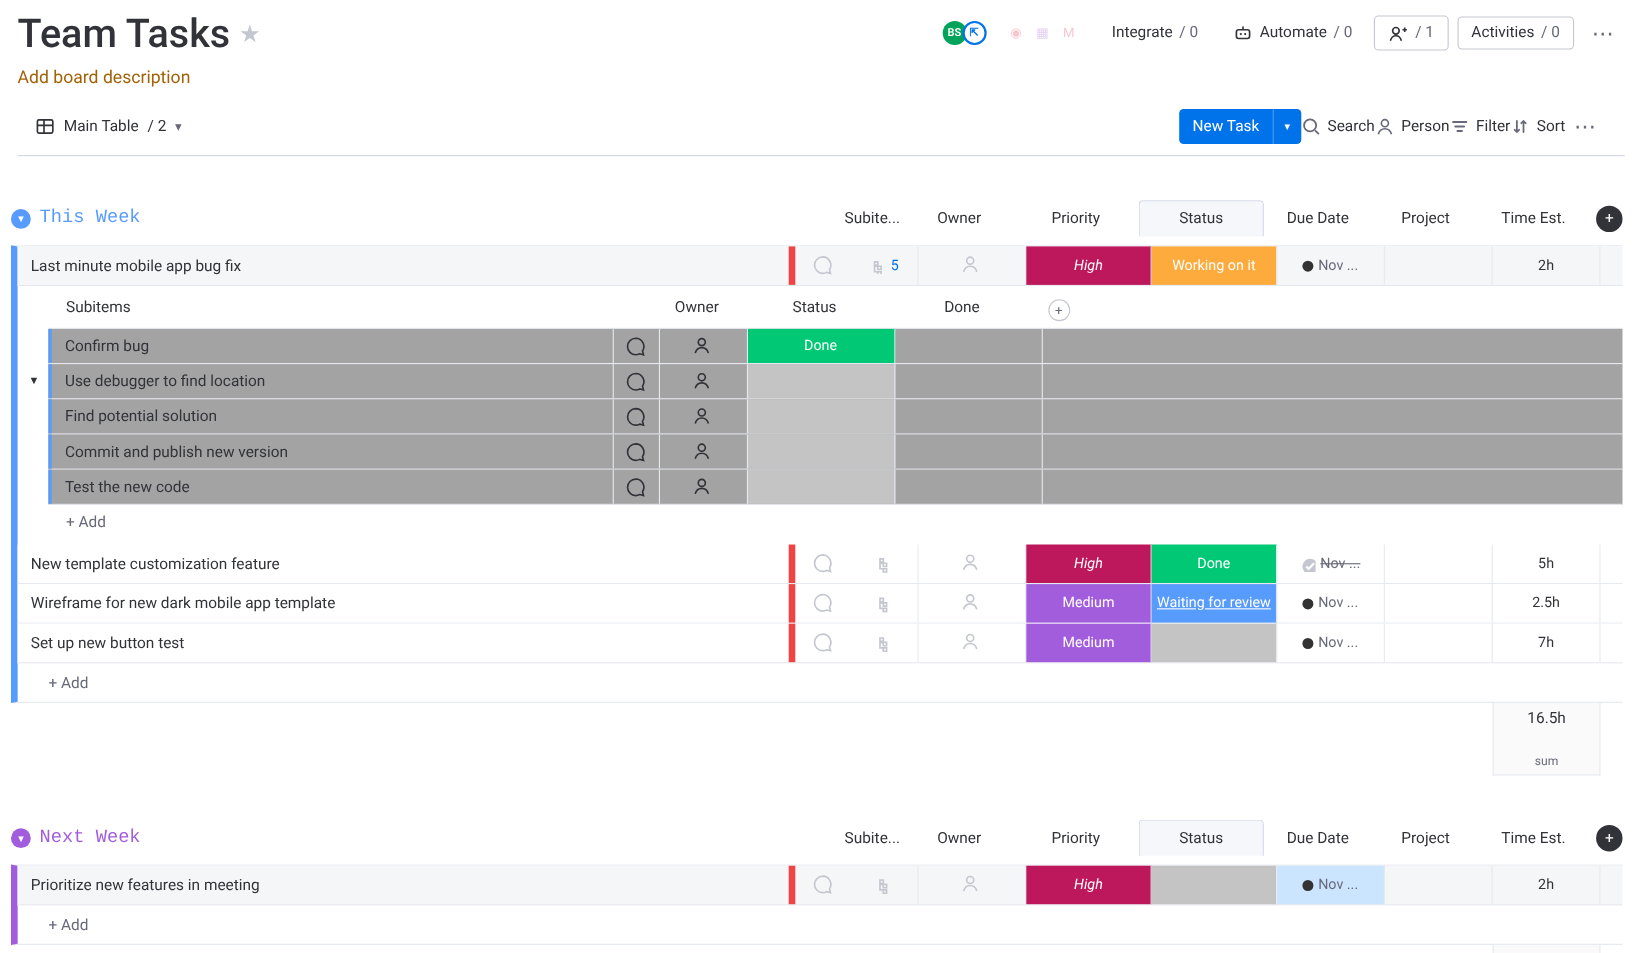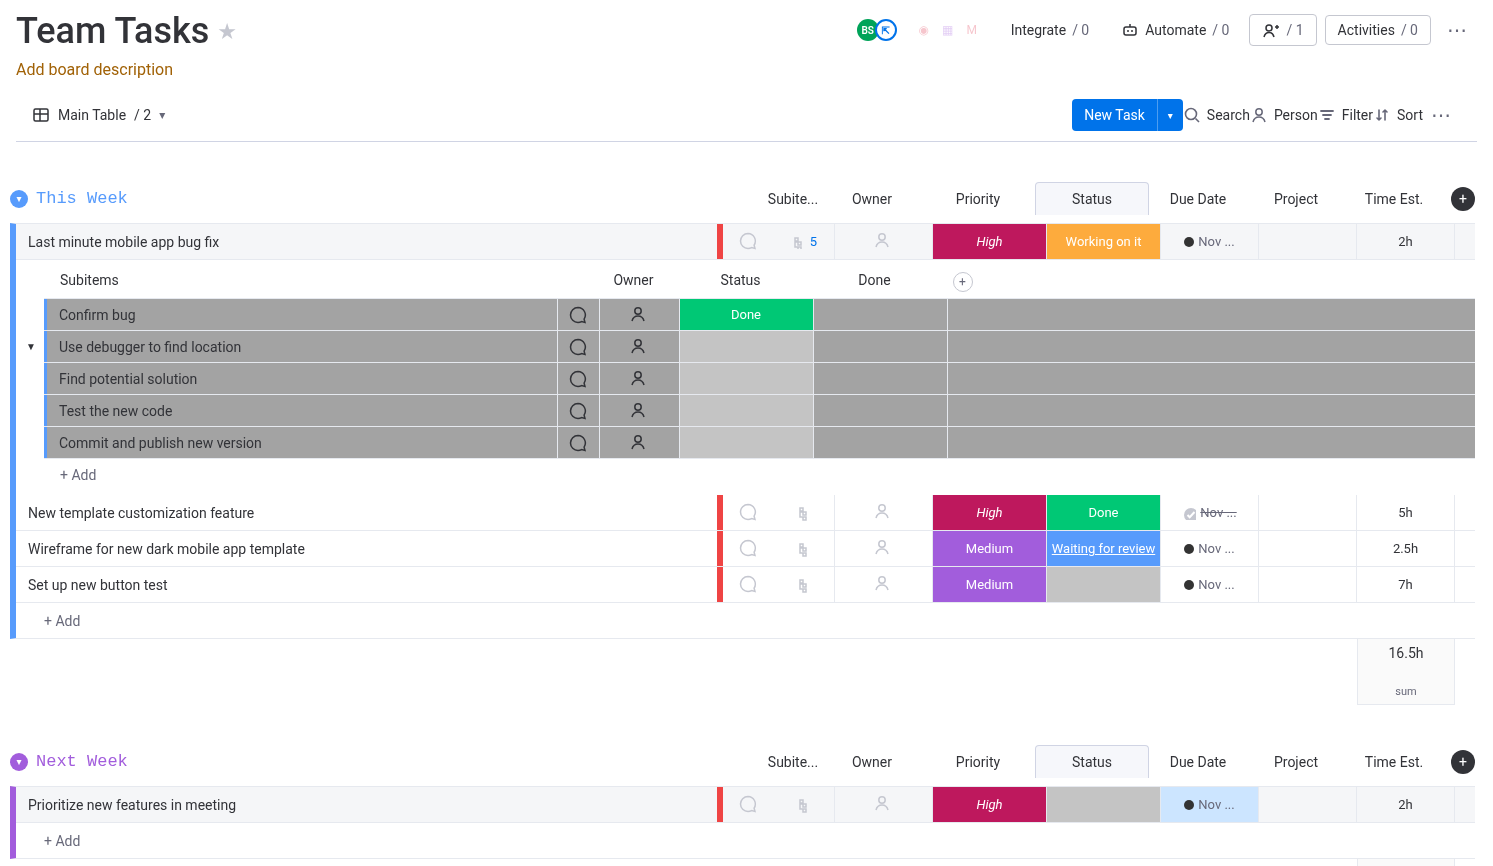--- a/index.html
+++ b/index.html
@@ -359,40 +359,40 @@
                 </svg>
               </div>
     <div class="sub-cell sta bg-grey"></div>
     <div class="sub-cell date"></div>
     <div class="sub-cell end"></div>
     <div class="sub-space"></div>
   </div>
             <div class="sub-row">
 
     <div class="sub-bar"></div>
-    <div class="sub-name">Test the new code</div>
+    <div class="sub-name">Commit and publish new version</div>
     <div class="sub-cell conv">
                 <svg width="18" height="18" class="">
                   <use href="#i-conv"></use>
                 </svg>
               </div>
     <div class="sub-cell own">
                 <svg width="20" height="20" class="">
                   <use href="#i-person"></use>
                 </svg>
               </div>
     <div class="sub-cell sta bg-grey"></div>
     <div class="sub-cell date"></div>
     <div class="sub-cell end"></div>
     <div class="sub-space"></div>
   </div>
             <div class="sub-row">
 
     <div class="sub-bar"></div>
-    <div class="sub-name">Commit and publish new version</div>
+    <div class="sub-name">Test the new code</div>
     <div class="sub-cell conv">
                 <svg width="18" height="18" class="">
                   <use href="#i-conv"></use>
                 </svg>
               </div>
     <div class="sub-cell own">
                 <svg width="20" height="20" class="">
                   <use href="#i-person"></use>
                 </svg>
               </div>

